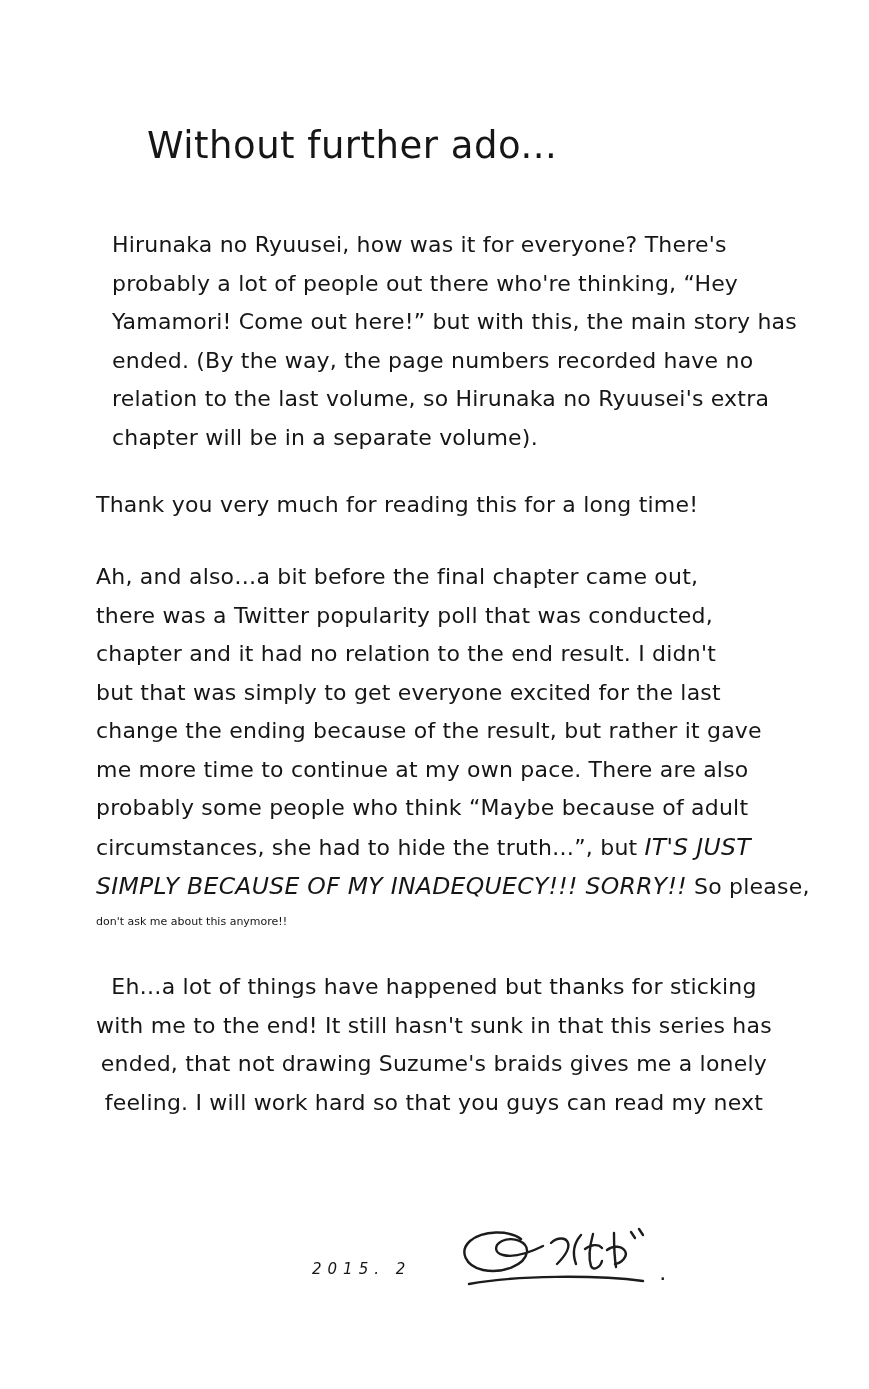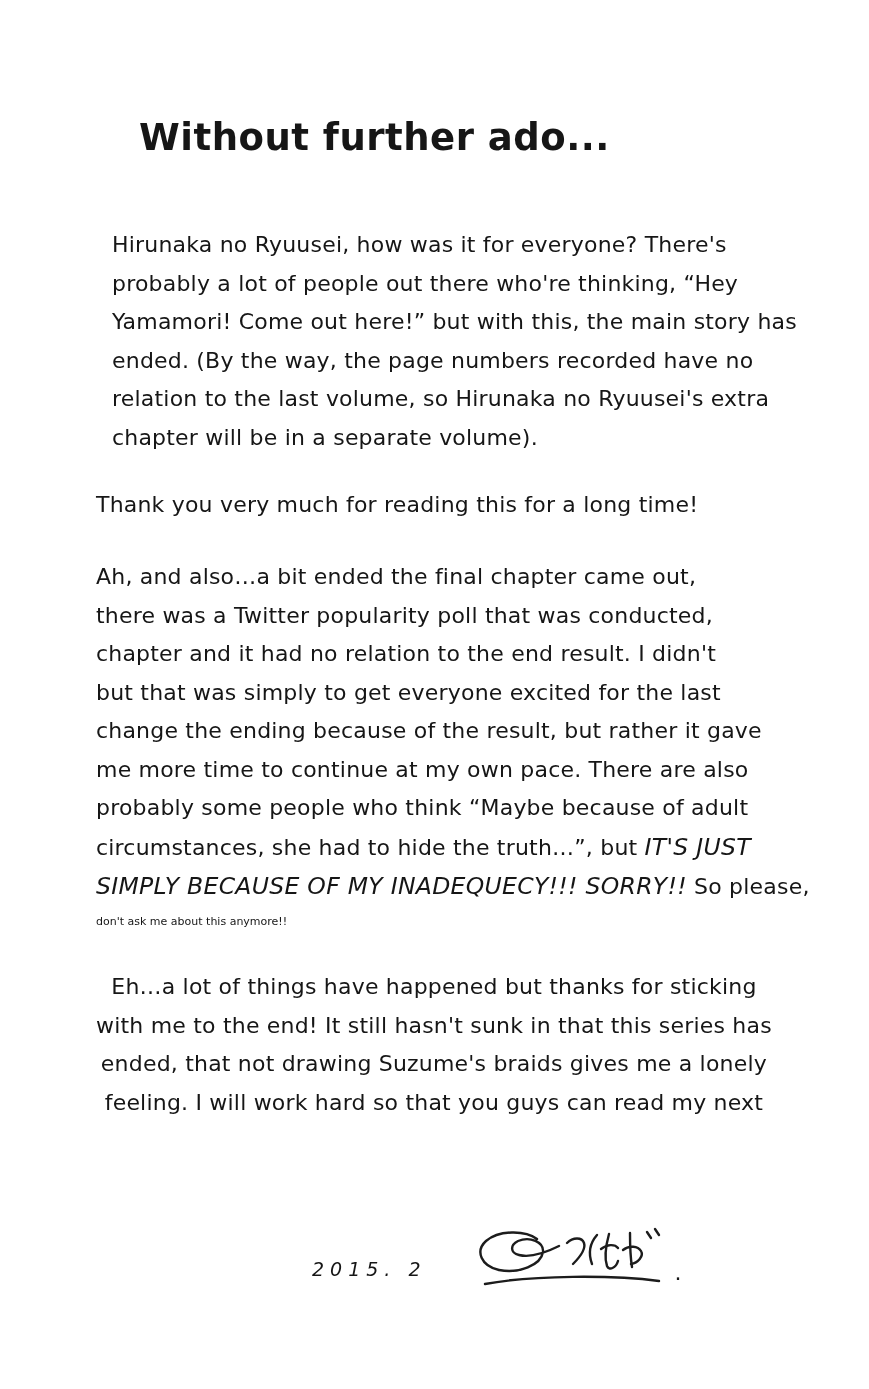--- a/index.html
+++ b/index.html
@@ -10,23 +10,23 @@
     height: 1389px;
     background: #ffffff;
     color: #161616;
     font-family: "DejaVu Sans", "Liberation Sans", sans-serif;
     overflow: hidden;
   }
   .title {
     position: absolute;
     left: 131px;
     top: 108px;
-    margin: 8px;
+    margin: 16px;
     font-size: 37px;
-    font-weight: 700;
+    font-weight: 400;
     letter-spacing: 0.5px;
     white-space: nowrap;
   }
   .para { position: absolute; left: 96px; }
   .para-1 { top: 226px; margin-left: 16px; }
   .para-2 { top: 486px; }
   .para-3 { top: 558px; }
   .para-4 { top: 968px; text-align: center; }
   .line {
     font-size: 22px;
@@ -48,21 +48,21 @@
   }
   .sign-row {
     position: absolute;
     left: 312px;
     top: 1222px;
     display: flex;
     align-items: center;
   }
   .date-text {
     font-style: italic;
-    font-size: 19px;
+    font-size: 15px;
     letter-spacing: 6px;
     white-space: nowrap;
     padding-top: 14px;
   }
   .sig-wrap { margin-left: 46px; display: inline-block; }
   .sig-period {
     font-size: 22px;
     margin-left: 6px;
     padding-top: 20px;
   }
@@ -81,21 +81,21 @@
     <div class="line">ended. (By the way, the page numbers recorded have no</div>
     <div class="line">relation to the last volume, so Hirunaka no Ryuusei's extra</div>
     <div class="line">chapter will be in a separate volume).</div>
   </section>
 
   <section class="para para-2">
     <div class="line">Thank you very much for reading this for a long time!</div>
   </section>
 
   <section class="para para-3">
-    <div class="line">Ah, and also…a bit ended the final chapter came out,</div>
+    <div class="line">Ah, and also…a bit before the final chapter came out,</div>
     <div class="line">there was a Twitter popularity poll that was conducted,</div>
     <div class="line">chapter and it had no relation to the end result. I didn't</div>
     <div class="line">but that was simply to get everyone excited for the last</div>
     <div class="line">change the ending because of the result, but rather it gave</div>
     <div class="line">me more time to continue at my own pace. There are also</div>
     <div class="line">probably some people who think “Maybe because of adult</div>
     <div class="line"><span>circumstances, she had to hide the truth…”, but </span><span class="emph">IT'S JUST</span></div>
     <div class="line"><span class="emph">SIMPLY BECAUSE OF MY INADEQUECY!!! SORRY!!</span><span class="small-inline"> So please,</span></div>
     <div class="small-line">don't ask me about this anymore!!</div>
   </section>

